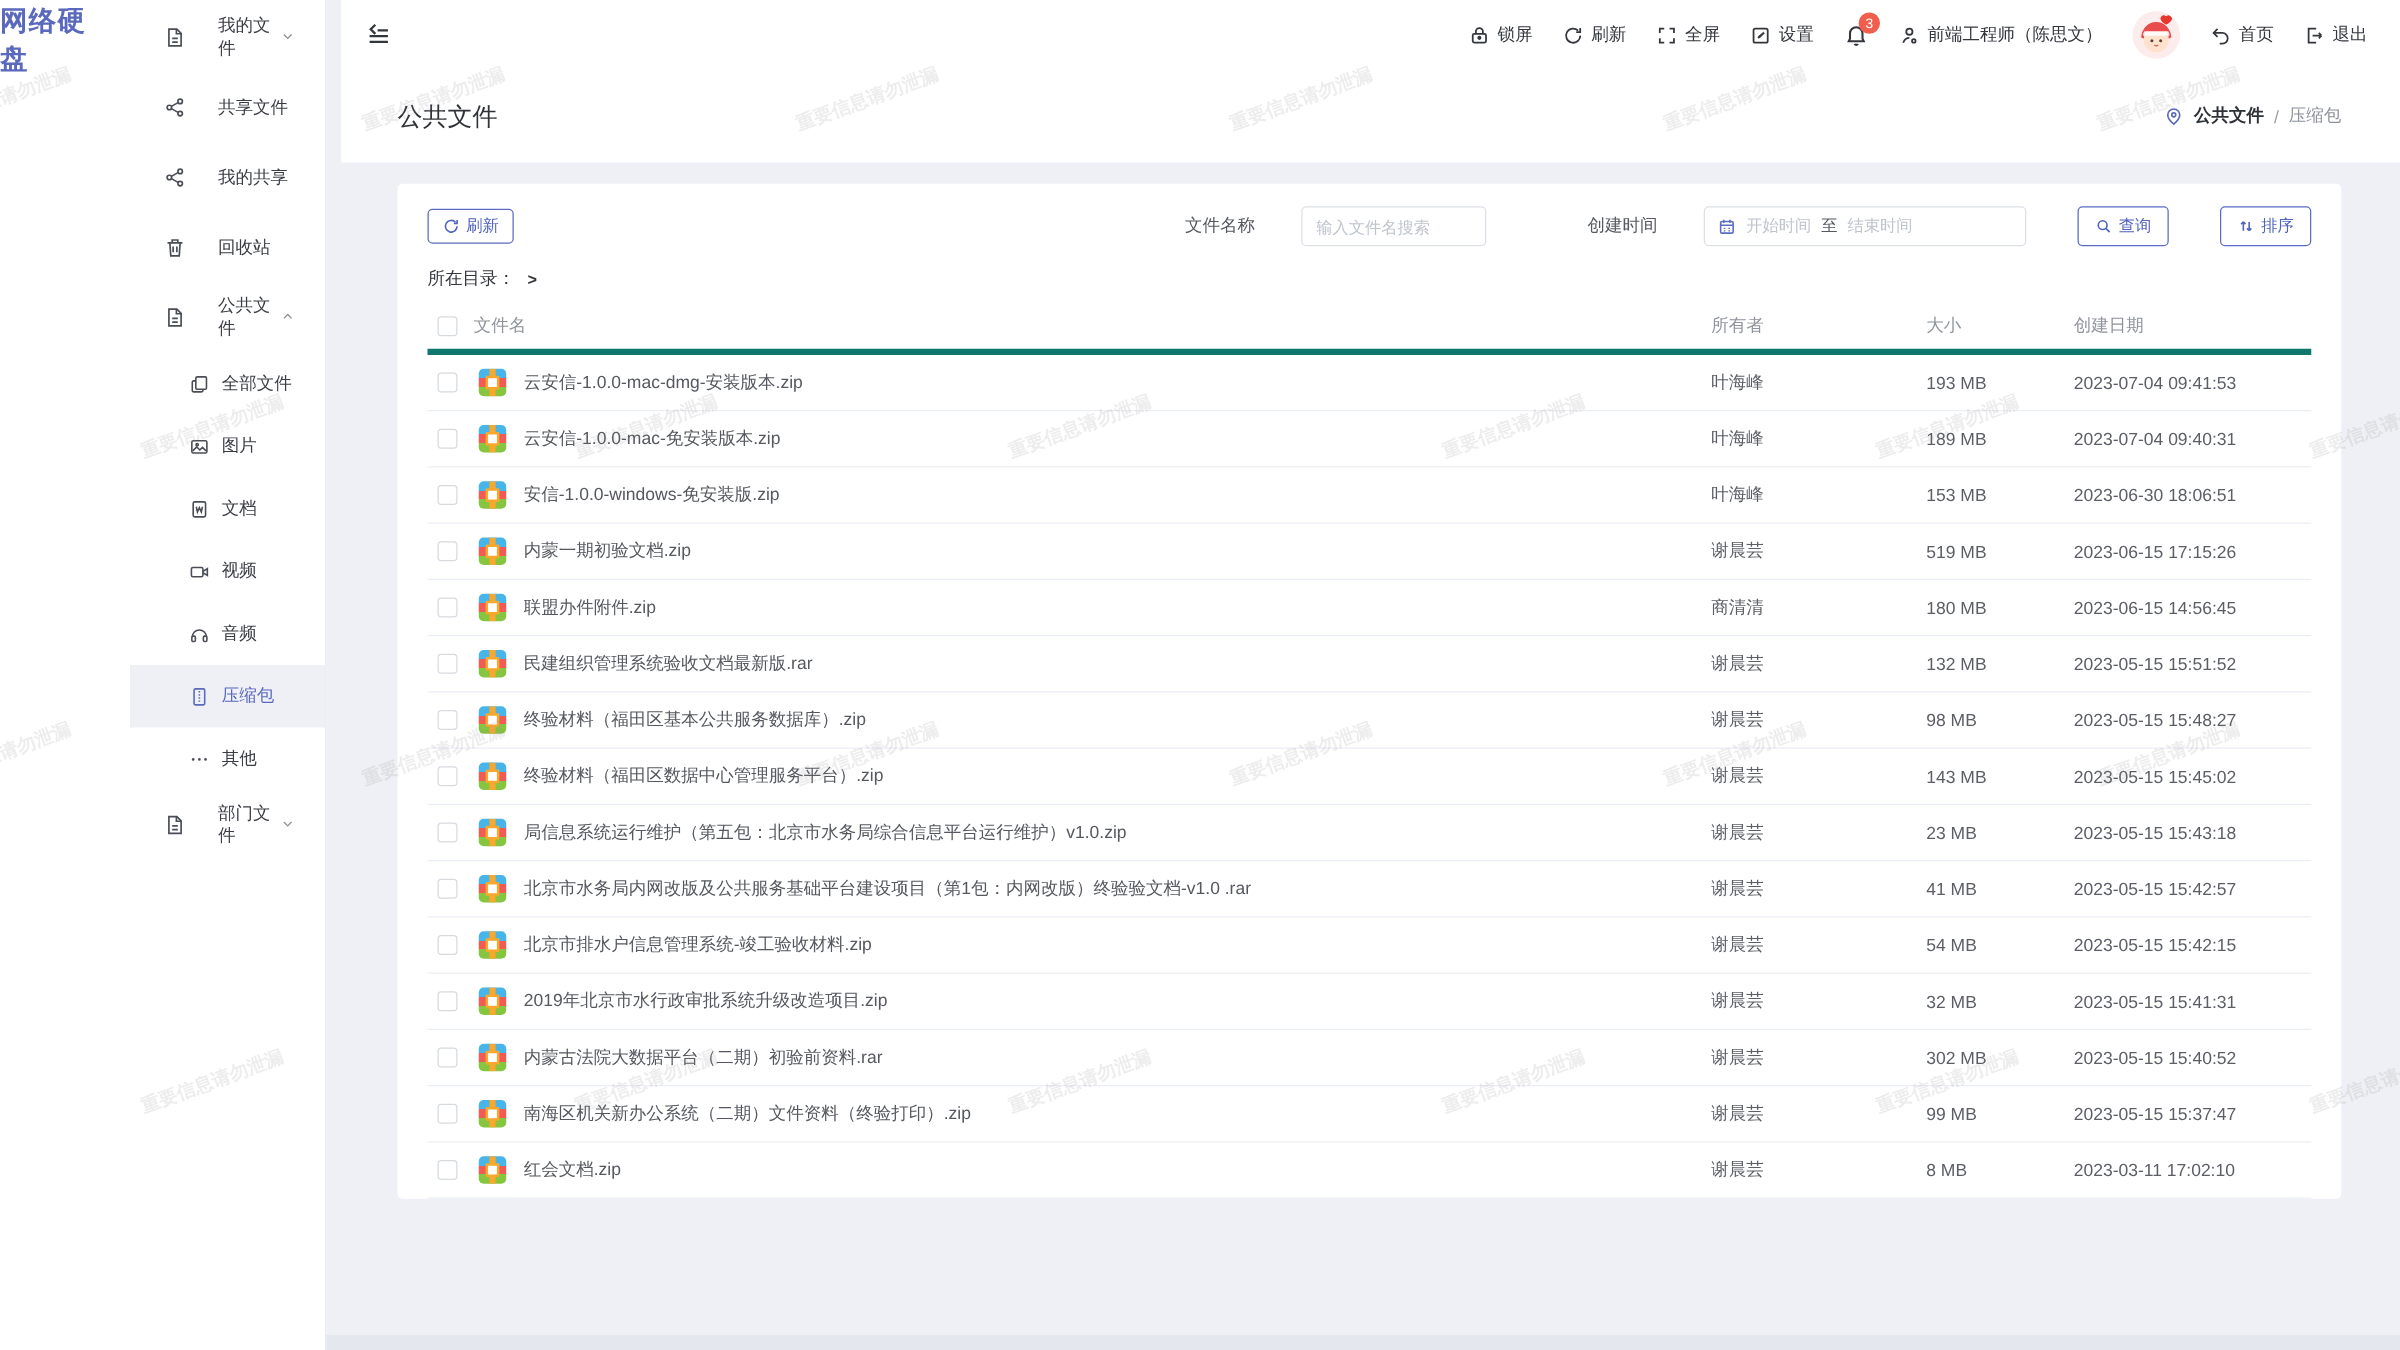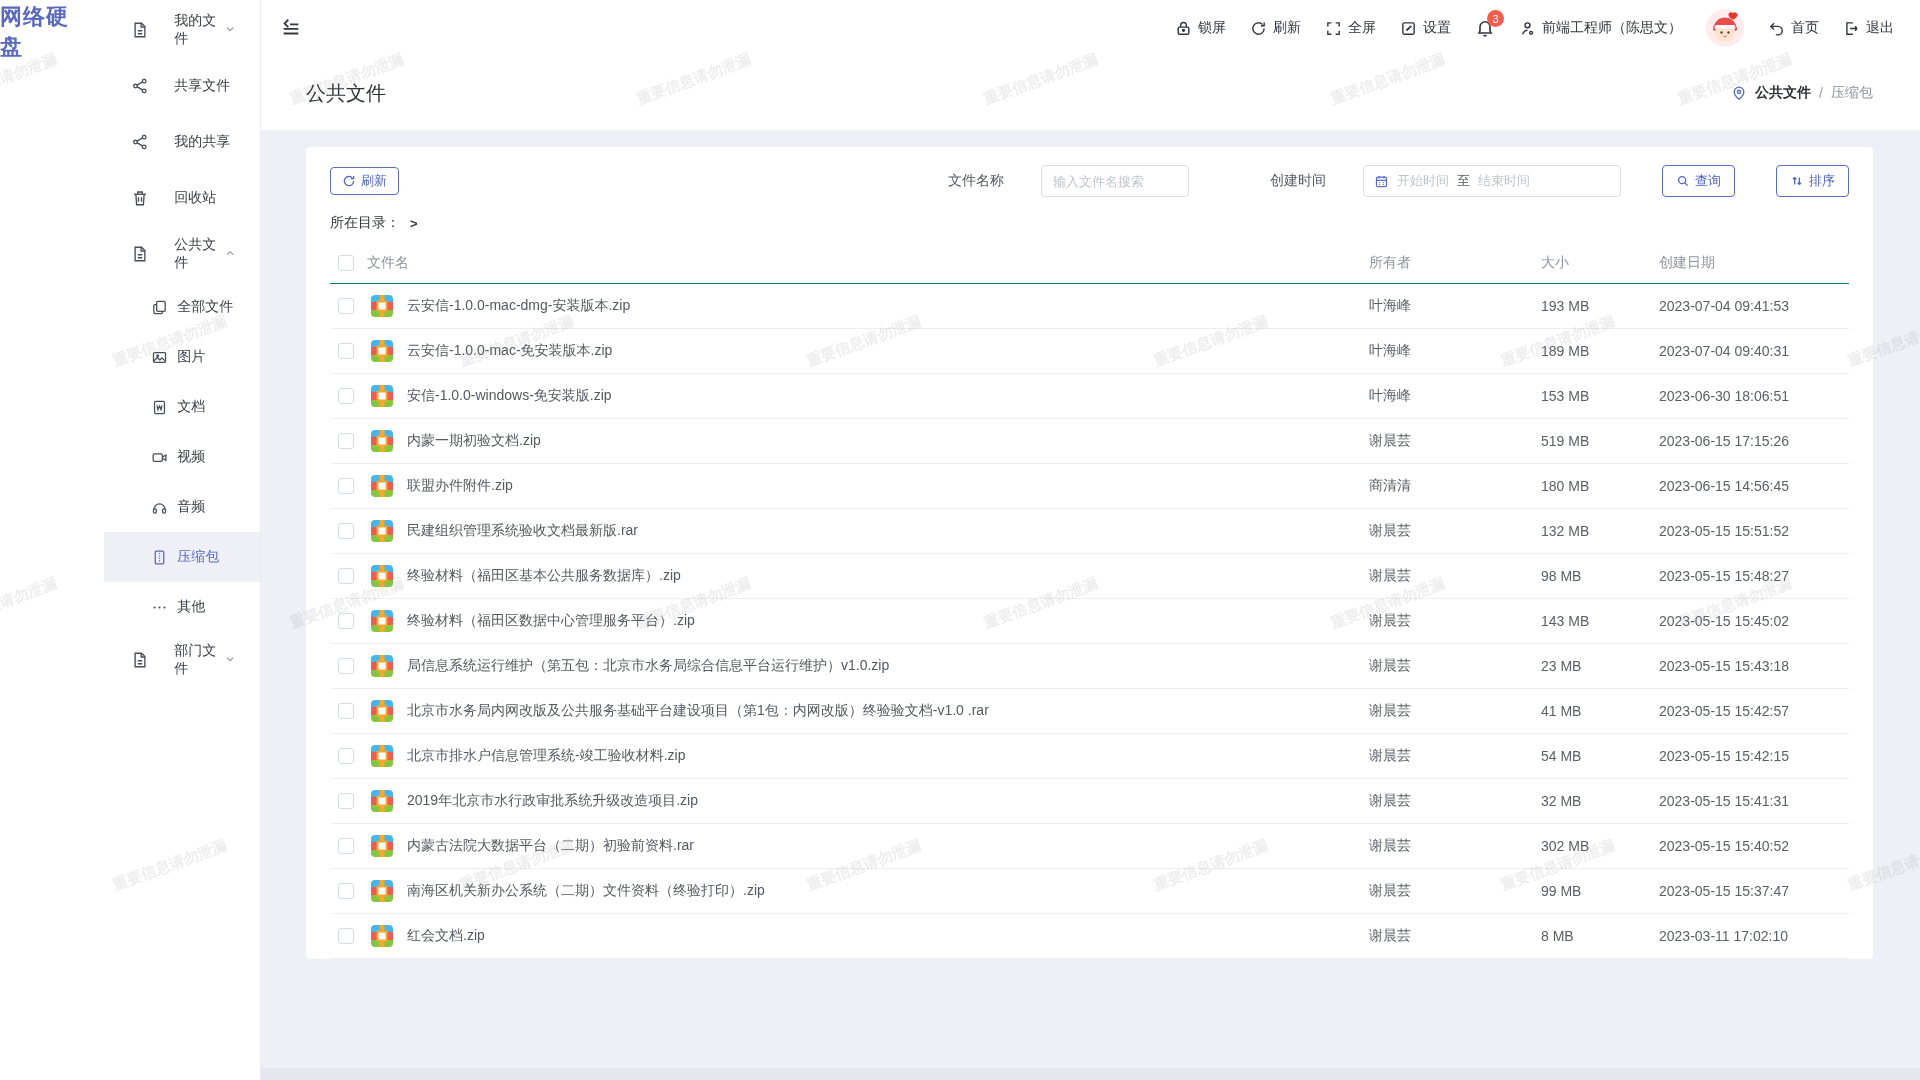--- a/index.html
+++ b/index.html
@@ -14,21 +14,21 @@
   .nav { padding-top:2px;padding-left:17px; }
   .nav-item { height:56px; display:flex; align-items:center; padding:0 24px 0 27px; cursor:pointer; font-size:14px; color:#3a3d43; }
   .nav-item .nicon { width:18px; height:18px; margin-right:25px; color:#4a4d55; flex-shrink:0; }
   .nav-item .chev { margin-left:auto; width:14px; height:14px; color:#8a8f99; }
   .sub-item { height:50px; display:flex; align-items:center; padding-left:47px; cursor:pointer; font-size:14px; color:#3a3d43; }
   .sub-item .nicon { width:17px; height:17px; margin-right:9px; color:#4a4d55; flex-shrink:0; }
   .sub-item.active { background:#eef0f6; color:#5a69bd; }
   .sub-item.active .nicon { color:#5a69bd; }
 
   
-  .main { flex:1; display:flex; flex-direction:column; min-width:0; }
+  .main { flex:1; display:flex; flex-direction:column; min-width:0;margin-left:12px; }
   .topbar { height:56px; background:#fff; display:flex; align-items:center; padding:0 26px 0 19px; }
   .collapse-btn { width:22px; height:22px; color:#33363c; cursor:pointer; }
   .top-actions { margin-left:auto; display:flex; align-items:center; gap:24px; }
   .top-action { display:flex; align-items:center; gap:6px; font-size:14px; color:#33363c; cursor:pointer; white-space:nowrap; }
   .top-action .ticon { width:17px; height:17px; color:#33363c; }
   .bell-wrap { position:relative; width:20px; height:20px; cursor:pointer; color:#33363c; }
   .badge { position:absolute; top:-8px; right:-9px; min-width:17px; height:17px; border-radius:9px;
     background:#f25e4d; color:#fff; font-size:11px; display:flex; align-items:center; justify-content:center; padding:0 4px; }
   .avatar { width:38px; height:38px; border-radius:50%; overflow:hidden; cursor:pointer; flex-shrink:0; background:#fdeef0; }
 
@@ -61,21 +61,21 @@
   .date-ph { font-size:13px; color:#bfc4cc; white-space:nowrap; }
   .date-to { font-size:13px; color:#55585e; }
   .action-btn { height:32px; padding:0 13px; margin-left:14px; }
 
   
   .dir-row { margin-top:17px; display:flex; align-items:center; font-size:14px; color:#33363c; }
   .dir-arrow { margin-left:10px; color:#33363c; font-weight:700; font-size:13px; cursor:pointer; }
 
   
   .table { margin-top:10px; }
-  .thead { display:flex; align-items:center; height:42px; border-bottom:1px solid #0f766e; font-size:14px; color:#8f939b; }
+  .thead { display:flex; align-items:center; height:42px; border-bottom:5px solid #0f766e; font-size:14px; color:#8f939b; }
   .trow { display:flex; align-items:center; height:45px; border-bottom:1px solid #ebeef5; font-size:14px; color:#5b5e64; }
   .cb { width:16px; height:16px; border:1px solid #d6dae1; border-radius:3px; background:#fff; margin-left:8px; flex-shrink:0; cursor:pointer; }
   .thead .hname { margin-left:13px; }
   .zicon { position:relative; width:22px; height:22px; border-radius:4px; overflow:hidden; margin-left:17px; flex-shrink:0;
     background:linear-gradient(to bottom,#47b5e9 0 34%,#f05b53 34% 66%,#85c540 66% 100%); }
   .zicon::before { content:''; position:absolute; left:50%; transform:translateX(-50%); top:0; height:100%; width:5px; background:#f7a82d; }
   .zicon::after { content:''; position:absolute; left:50%; top:50%; transform:translate(-50%,-50%); width:7px; height:7px;
     background:#fff; border:2px solid #f7a82d; border-radius:1px; }
   .fname { flex:1; margin-left:14px; color:#55585e; cursor:pointer; white-space:nowrap; overflow:hidden; text-overflow:ellipsis; }
   .col-owner { width:172px; flex-shrink:0; }

